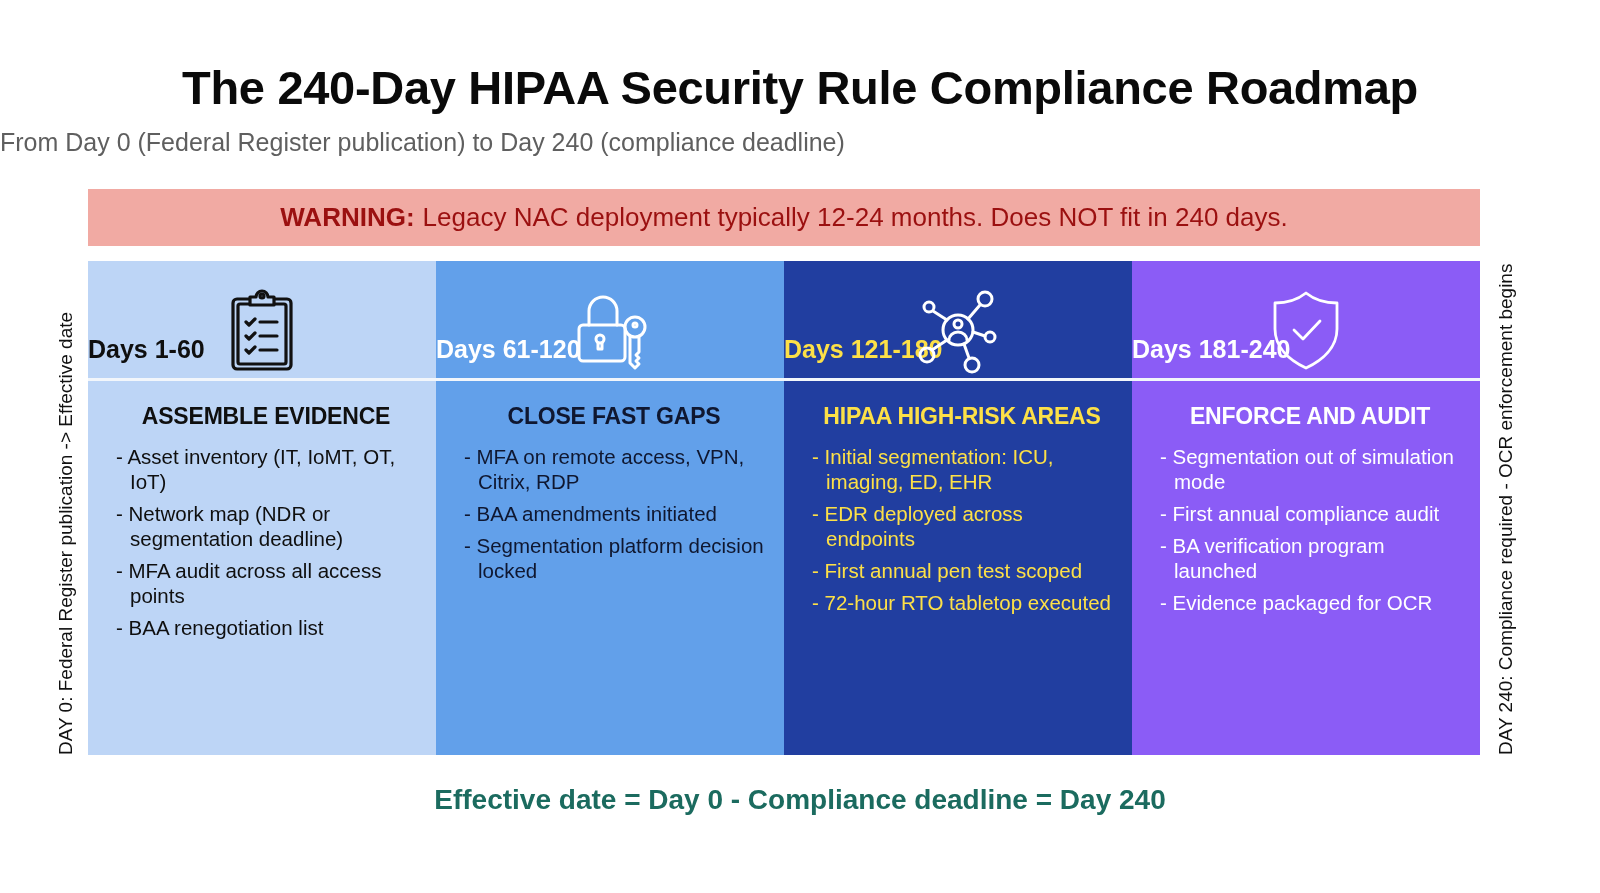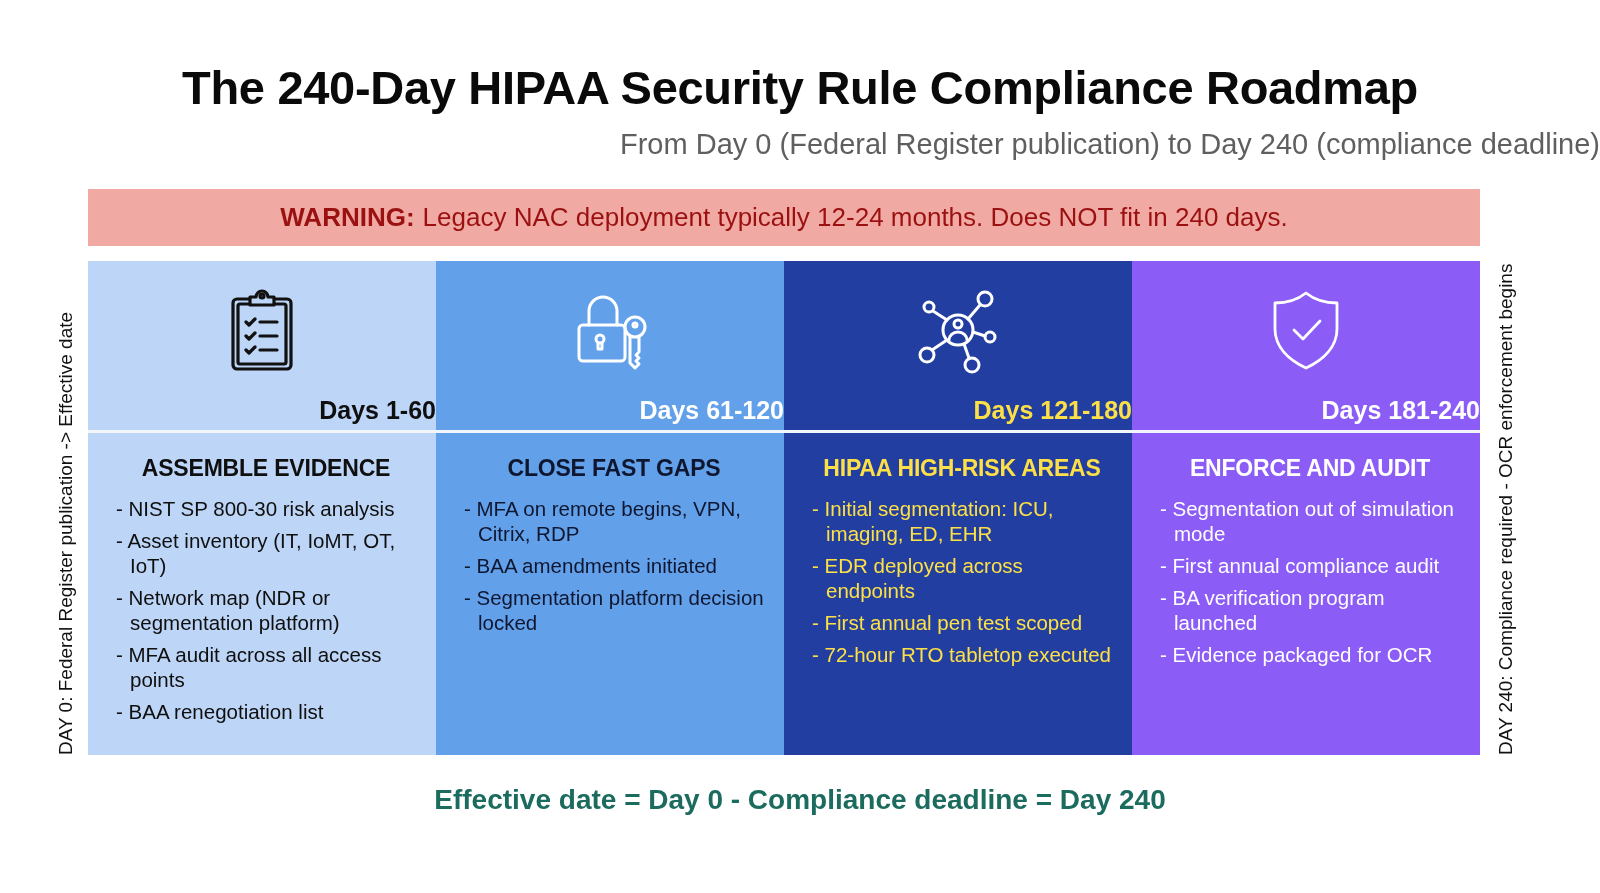--- a/index.html
+++ b/index.html
@@ -4,22 +4,22 @@
 <style>
   * { box-sizing: border-box; margin: 0; padding: 0; }
   html, body { width: 1600px; height: 893px; background: #ffffff; overflow: hidden; }
   body { position: relative; font-family: "Liberation Sans", "DejaVu Sans", sans-serif; color: #111; }
 
   .title {
     position: absolute; left: 0; top: 60px; width: 1600px; text-align: center;
     font-size: 47px; font-weight: 700; color: #0a0a0a; letter-spacing: -0.3px;
   }
   .subtitle {
-    position: absolute; left: 0; top: 128px; width: 1600px; text-align: right;
-    font-size: 29px; color: #5f5f5f;
+    position: absolute; left: 0; top: 128px; width: 1600px; text-align: left;
+    font-size: 25px; color: #5f5f5f;
   }
 
   .warning {
     position: absolute; left: 88px; top: 189px; width: 1392px; height: 57px;
     background: #f1aaa3; display: flex; align-items: center; justify-content: center;
     font-size: 26px; color: #9b1010;
   }
   .warning b { font-weight: 700; margin-right: 8px; }
 
   .side-label {
@@ -28,22 +28,22 @@
   }
   .side-left { left: 55px; top: 755px; transform: rotate(-90deg); width: 494px; text-align: left; }
   .side-right { left: 1495px; top: 755px; transform: rotate(-90deg); width: 494px; text-align: left; }
 
   .grid {
     position: absolute; left: 88px; top: 261px; width: 1392px; height: 494px;
     display: flex;
   }
   .col { width: 348px; height: 494px; position: relative; display: flex; flex-direction: column; }
   .col .head {
-    height: 172px; position: relative; display: flex; flex-direction: column;
-    align-items: flex-end; justify-content: flex-end; padding-bottom: 5px;
+    height: 120px; position: relative; display: flex; flex-direction: column;
+    align-items: flex-start; justify-content: flex-end; padding-bottom: 14px;
     border-bottom: 3px solid #f2f6fb;
   }
   .col .icon { position: absolute; top: 24px; left: 50%; transform: translateX(-50%); width: 90px; height: 90px; }
   .col .range { font-size: 25px; font-weight: 700; }
   .col .body { flex: 1; padding: 22px 20px 0 28px; }
   .col .phase { font-size: 23px; font-weight: 700; text-align: center; margin-bottom: 14px; letter-spacing: -0.2px; }
   .col ul { list-style: none; }
   .col li {
     font-size: 20.5px; line-height: 25px; margin-bottom: 7px;
     padding-left: 14px; text-indent: -14px;
@@ -86,23 +86,22 @@
         <circle cx="45" cy="11" r="2"></circle>
         <path d="M29 37 l3 3 l6 -6 M43 37 H60"></path>
         <path d="M29 51 l3 3 l6 -6 M43 51 H60"></path>
         <path d="M29 65 l3 3 l6 -6 M43 65 H60"></path>
       </svg>
       <div class="range">Days 1-60</div>
     </div>
     <div class="body">
       <div class="phase">ASSEMBLE EVIDENCE</div>
       <ul>
-        <li>NIST SP 800-30 risk analysis</li>
         <li>Asset inventory (IT, IoMT, OT, IoT)</li>
-        <li>Network map (NDR or segmentation platform)</li>
+        <li>Network map (NDR or segmentation deadline)</li>
         <li>MFA audit across all access points</li>
         <li>BAA renegotiation list</li>
       </ul>
     </div>
   </div>
 
   <div class="col c2">
     <div class="head">
       <svg class="icon" viewBox="0 0 90 90" fill="none" stroke="#ffffff" stroke-width="3" stroke-linecap="round" stroke-linejoin="round">
         <path d="M24 40 V26 a14 14 0 0 1 28 0 V40"></path>
@@ -111,21 +110,21 @@
         <path d="M33 58 V64 H37 V58"></path>
         <circle cx="70" cy="42" r="10"></circle>
         <circle cx="70" cy="40" r="2"></circle>
         <path d="M65 51 V78 L70 83 L74 79 L71 76 L74 73 L71 70 L74 67 V51"></path>
       </svg>
       <div class="range">Days 61-120</div>
     </div>
     <div class="body">
       <div class="phase">CLOSE FAST GAPS</div>
       <ul>
-        <li>MFA on remote begins, VPN, Citrix, RDP</li>
+        <li>MFA on remote access, VPN, Citrix, RDP</li>
         <li>BAA amendments initiated</li>
         <li>Segmentation platform decision locked</li>
       </ul>
     </div>
   </div>
 
   <div class="col c3">
     <div class="head">
       <svg class="icon" viewBox="0 0 90 90" fill="none" stroke="#ffffff" stroke-width="3" stroke-linecap="round">
         <circle cx="45" cy="45" r="15"></circle>

